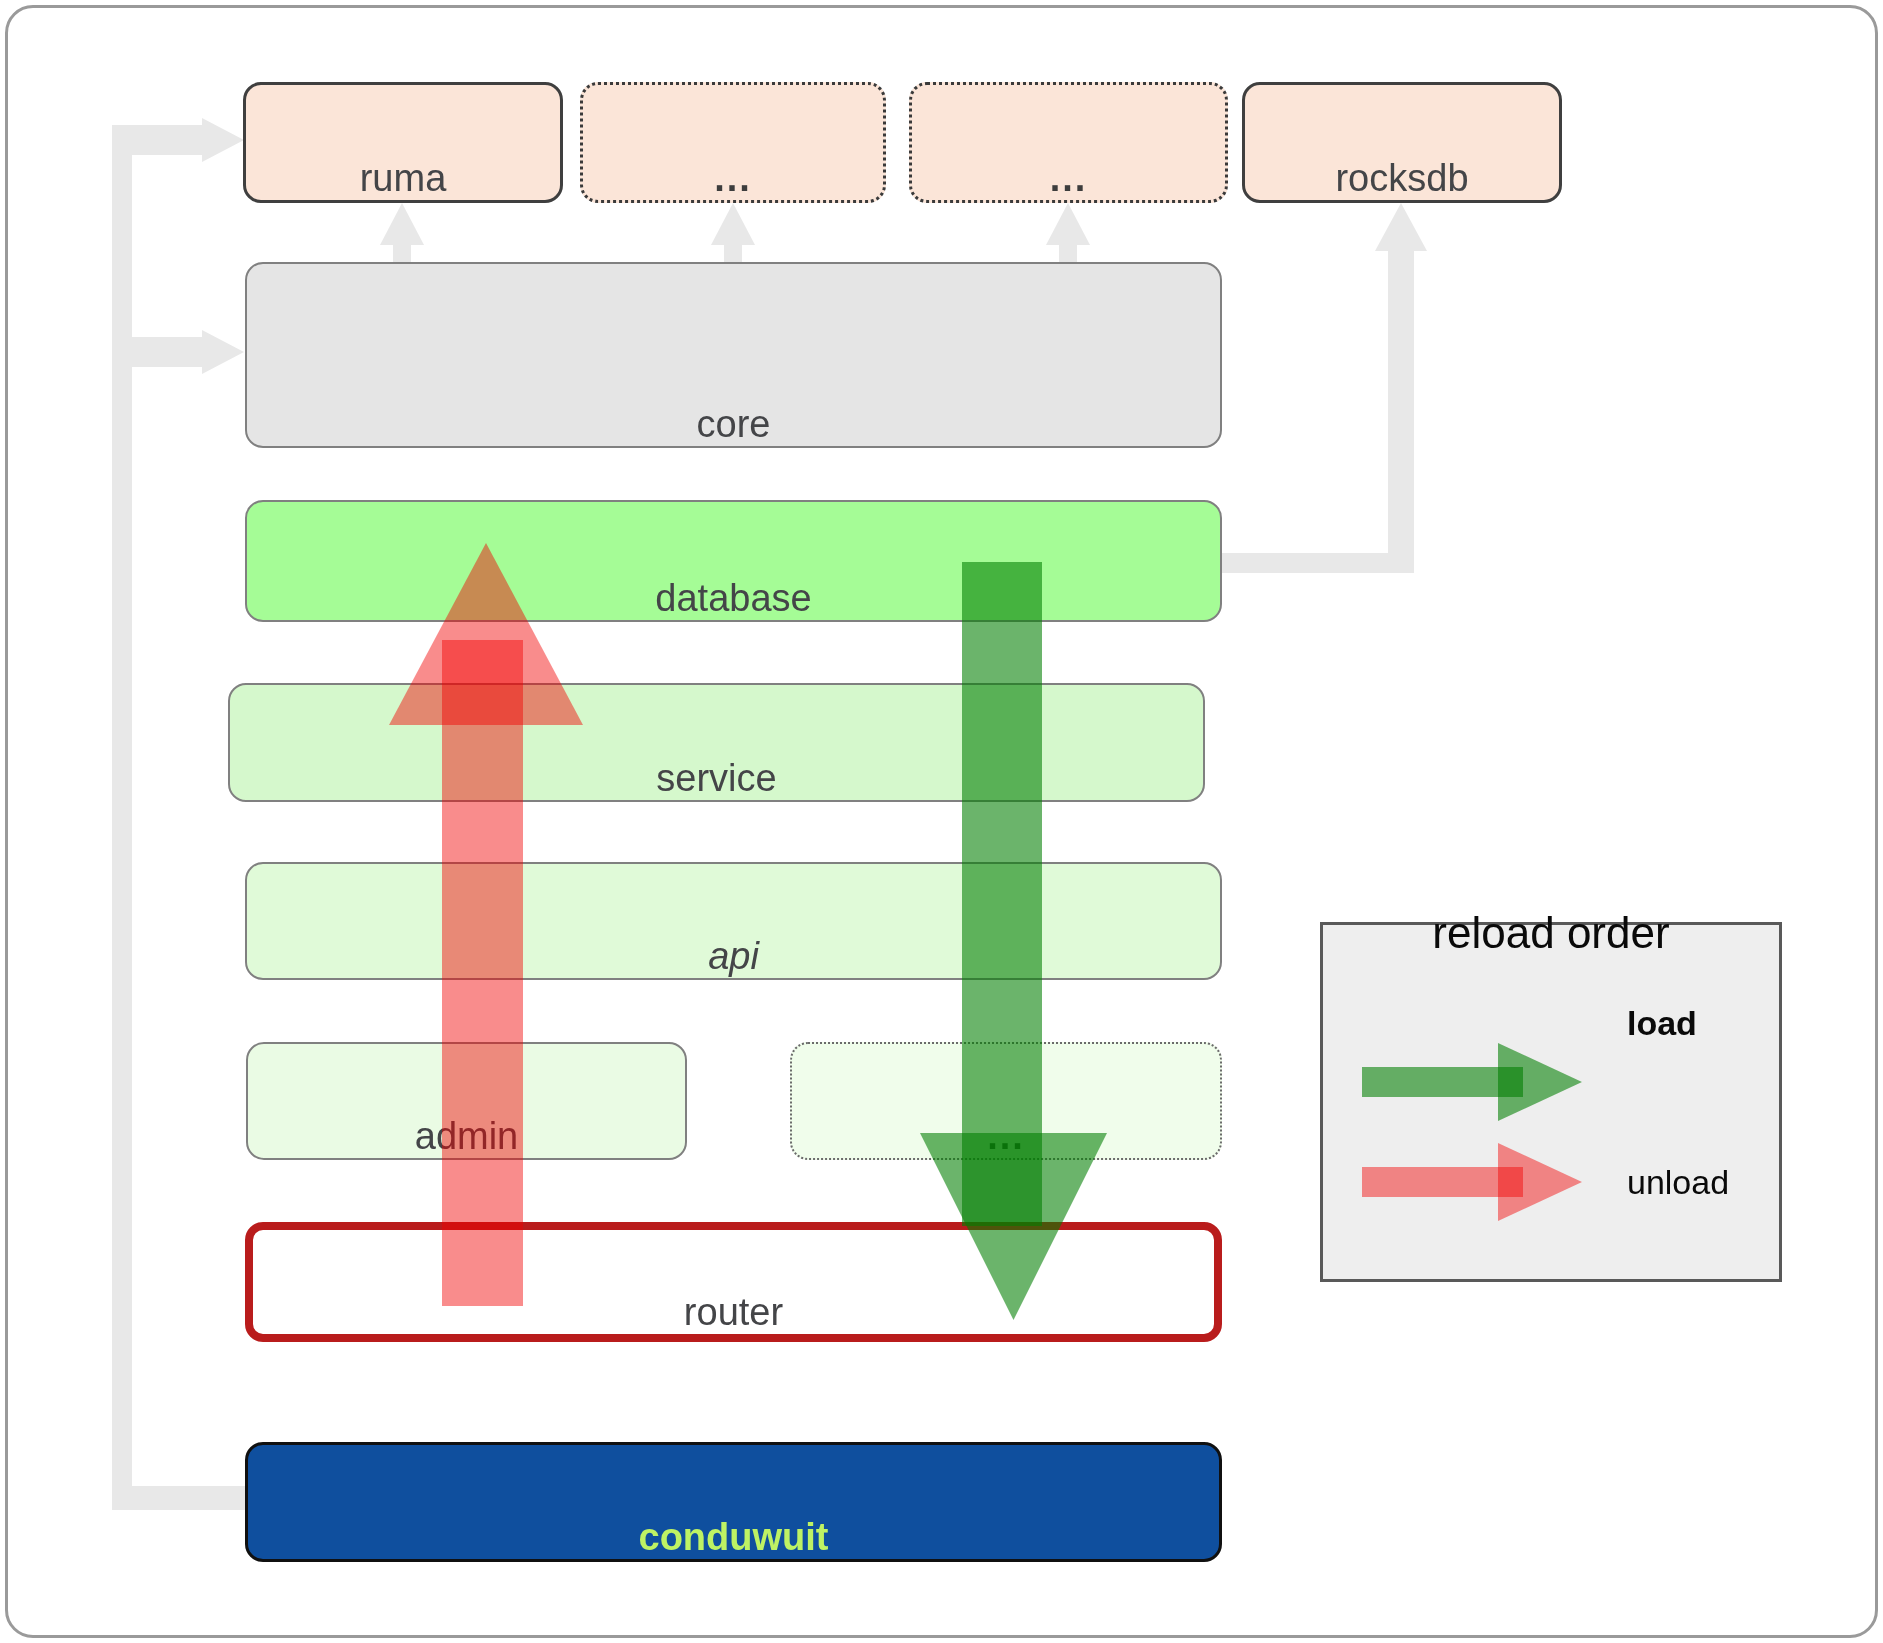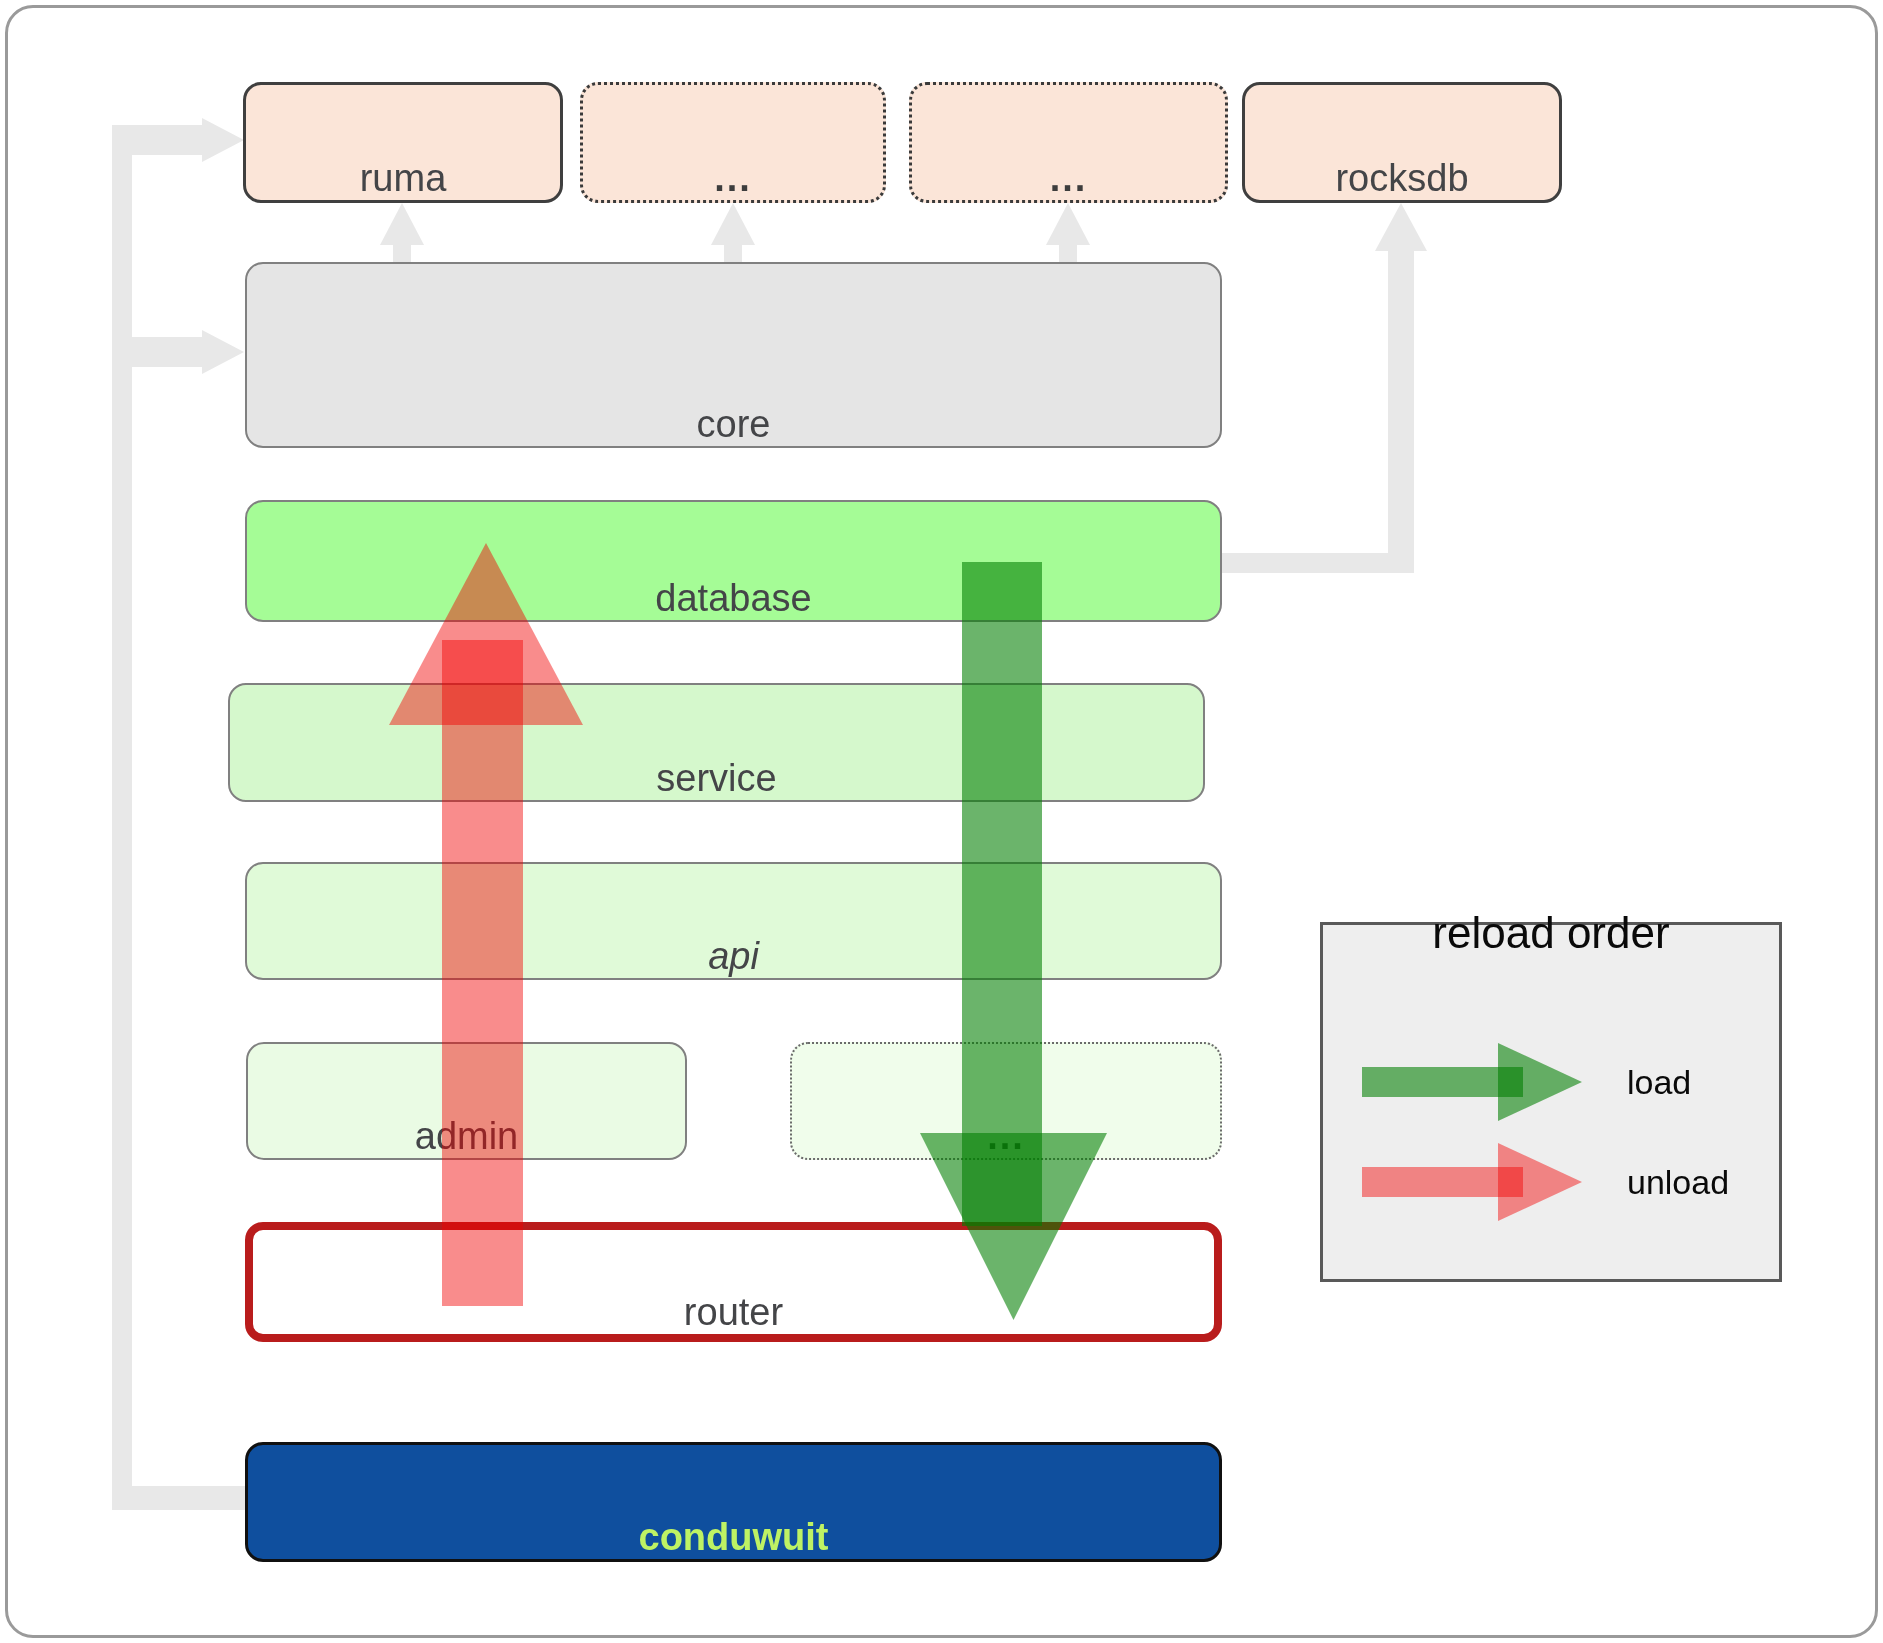--- a/index.html
+++ b/index.html
@@ -126,18 +126,18 @@
   <div class="arrow-part red tri-up" style="left:389px;top:543px;width:194px;height:182px;"></div>
 
   <div class="arrow-part green" style="left:962px;top:562px;width:80px;height:664px;"></div>
   <div class="arrow-part green tri-down" style="left:920px;top:1133px;width:187px;height:187px;"></div>
 
   <div class="legend-box"></div>
   <div class="legend-title">reload order</div>
 
   <div class="arrow-part green" style="left:1362px;top:1067px;width:161px;height:30px;"></div>
   <div class="arrow-part green tri-right" style="left:1498px;top:1043px;width:84px;height:78px;"></div>
-  <div class="legend-label" style="top:1043px;">load</div>
+  <div class="legend-label" style="top:984px;font-weight:bold;">load</div>
 
   <div class="arrow-part red" style="left:1362px;top:1167px;width:161px;height:30px;"></div>
   <div class="arrow-part red tri-right" style="left:1498px;top:1143px;width:84px;height:78px;"></div>
   <div class="legend-label" style="top:1143px;">unload</div>
 </div>
 
 </body></html>

